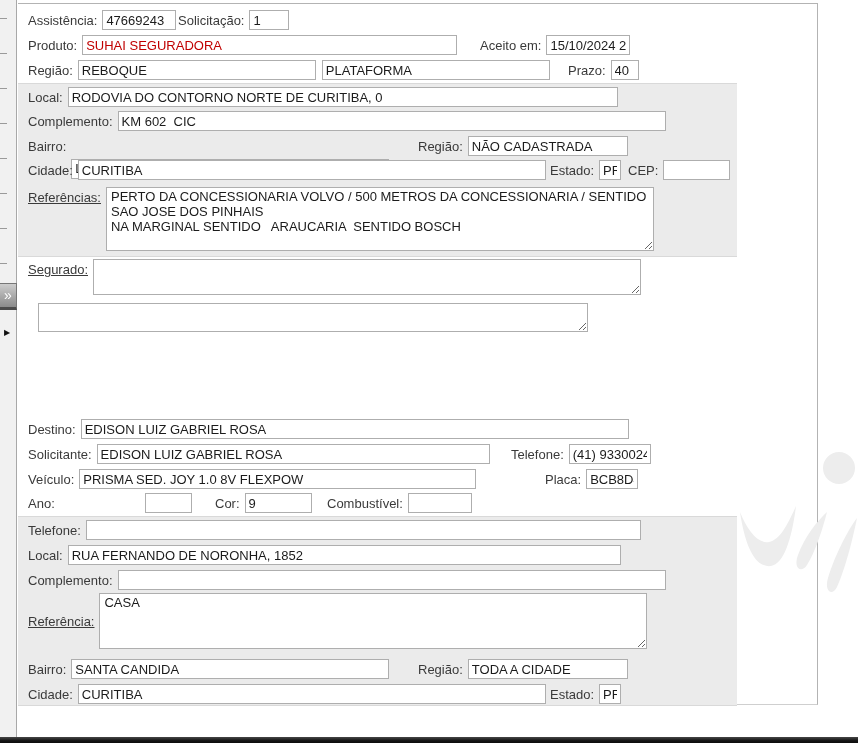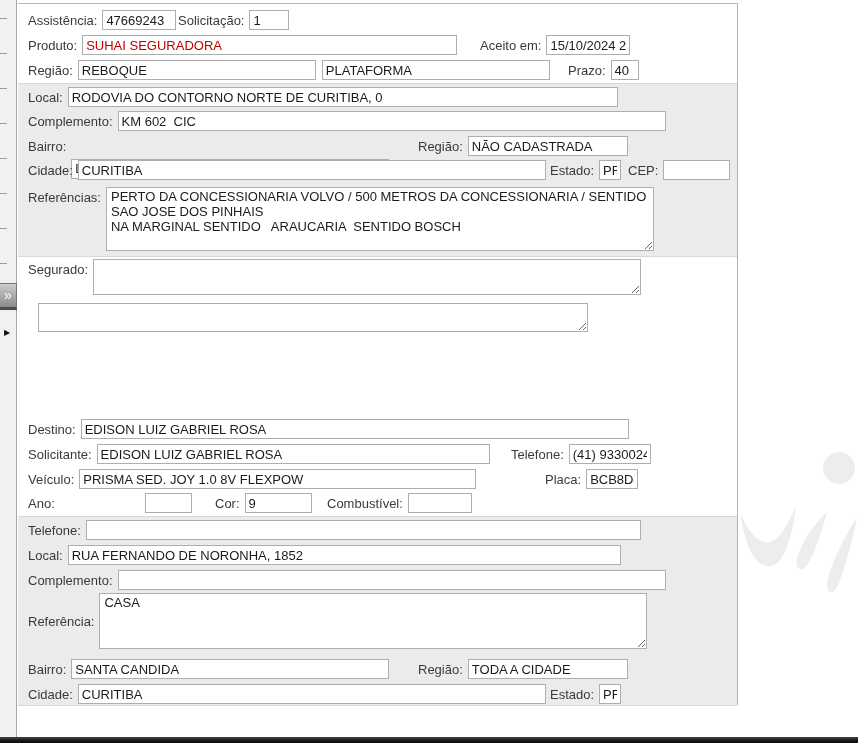--- a/index.html
+++ b/index.html
@@ -18,35 +18,35 @@
   .expand-btn {
     position:absolute; left:0; top:283px; width:17px; height:27px;
     background:linear-gradient(180deg,#cdcdcd 0%, #a8a8a8 55%, #8b8b8b 100%);
     border:1px solid #777; border-left:none; border-bottom:3px solid #4c4c4c;
     color:#fff; font-size:14px; line-height:23px; text-align:center; cursor:pointer;
   }
   .mini-arrow { position:absolute; left:4px; top:328px; font-size:8px; color:#111; cursor:pointer; }
 
   
   .panel {
-    position:absolute; left:18px; top:3px; width:720px; height:702px;
+    position:absolute; left:18px; top:3px; width:800px; height:702px;
     background:#fff; border-top:1px solid #b3b3b3; border-right:1px solid #b3b3b3;
     border-bottom:1px solid #cfcfcf;
   }
   .sec { position:absolute; left:0; width:719px; background:#ebebeb;
          border-top:1px solid #d9d9d9; border-bottom:1px solid #d9d9d9; }
   .sec1 { top:79px; height:174px; }
   .sec2 { top:512px; height:190px; }
 
   .row { position:absolute; left:10px; width:706px; height:20px;
          display:flex; align-items:center; }
   .row-ta { position:absolute; left:10px; width:706px;
             display:flex; align-items:flex-start; }
   .row-ta.center { align-items:center; }
-  .row-ta .lbl { padding-top:3px; }
+  .row-ta .lbl { padding-top:3px;text-decoration:underline; }
   .row-ta.center .lbl { padding-top:0; }
   .grp { position:absolute; top:0; display:flex; align-items:center; height:20px; }
   .lbl { white-space:nowrap; color:#3a3a3a; margin-right:5px; flex:none; }
   .inp {
     font-family:inherit; font-size:13px; color:#1b1b1b; background:#fff;
     border:1px solid #aeaeae; border-radius:0; height:20px; padding:1px 3px;
     flex:none; outline:none; white-space:nowrap; overflow:hidden;
   }
   .ta {
     font-family:inherit; font-size:13px; color:#1b1b1b; background:#fff;

